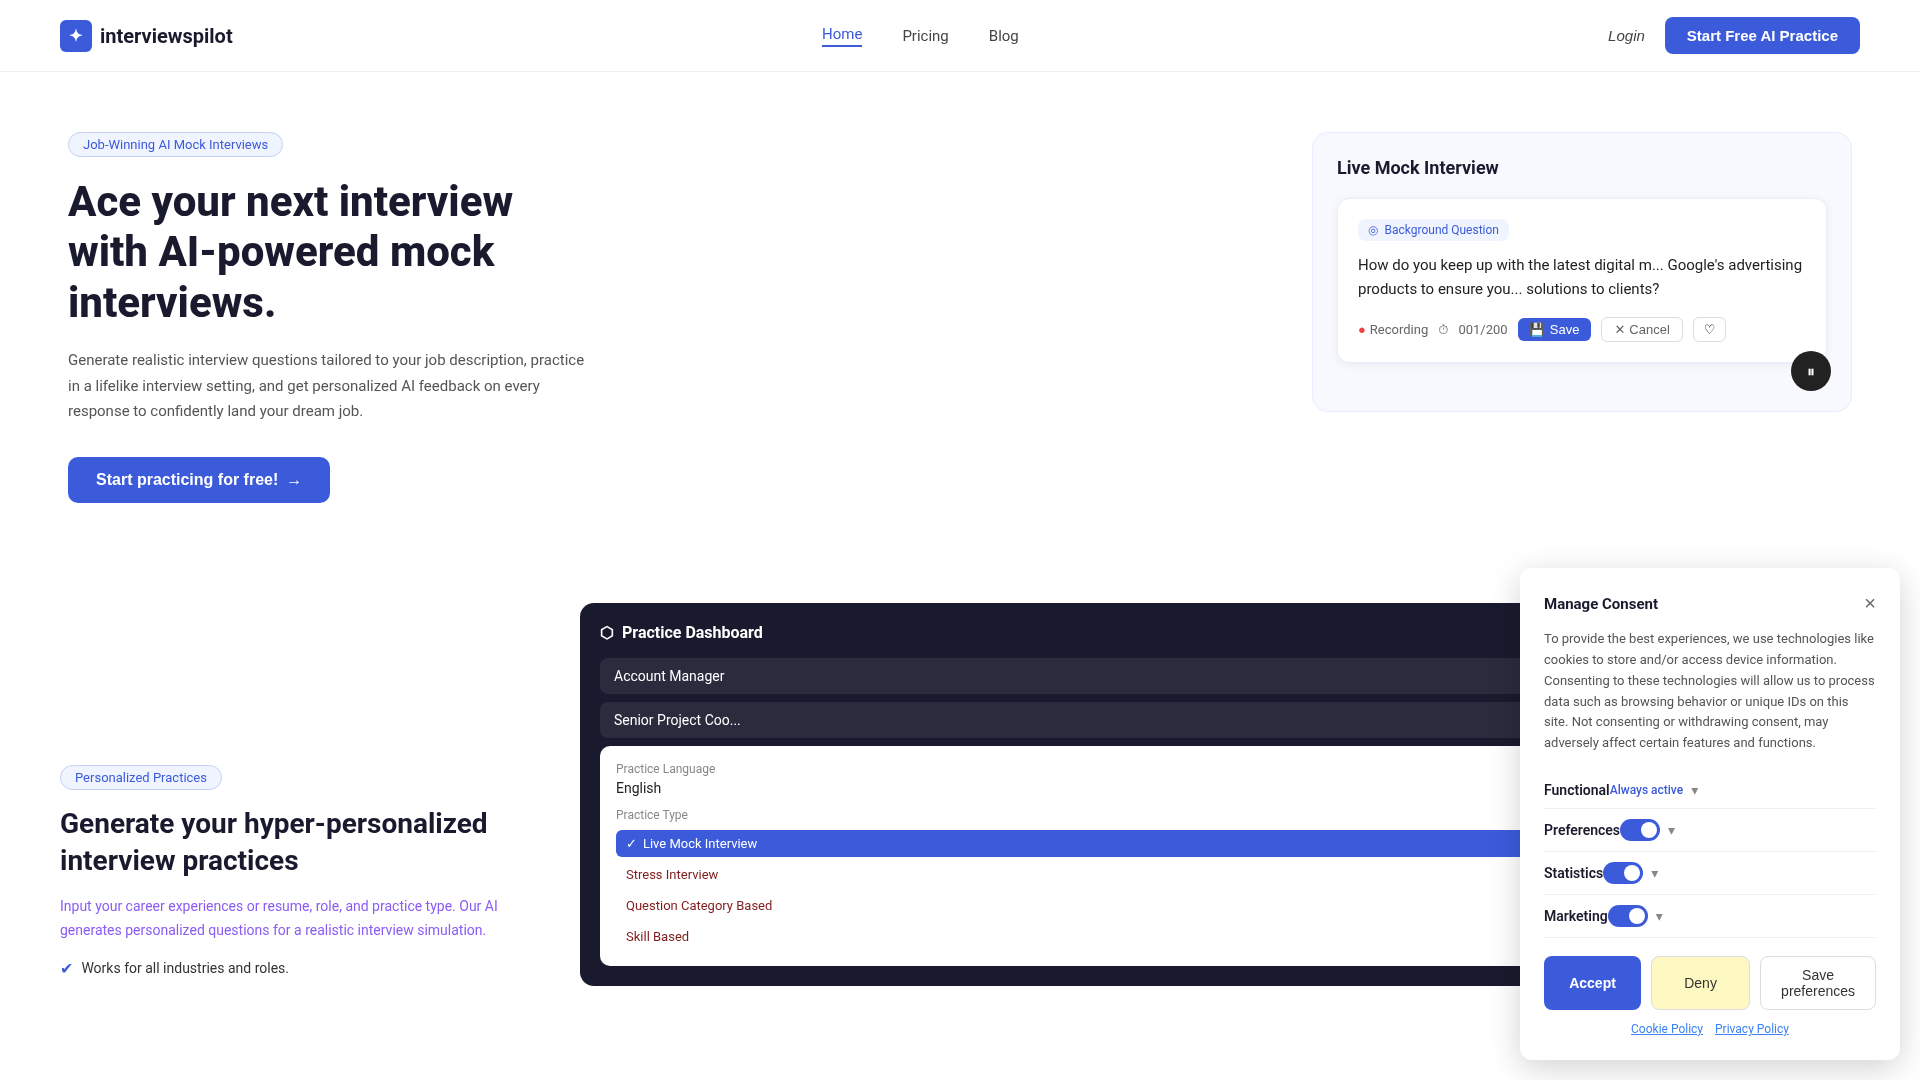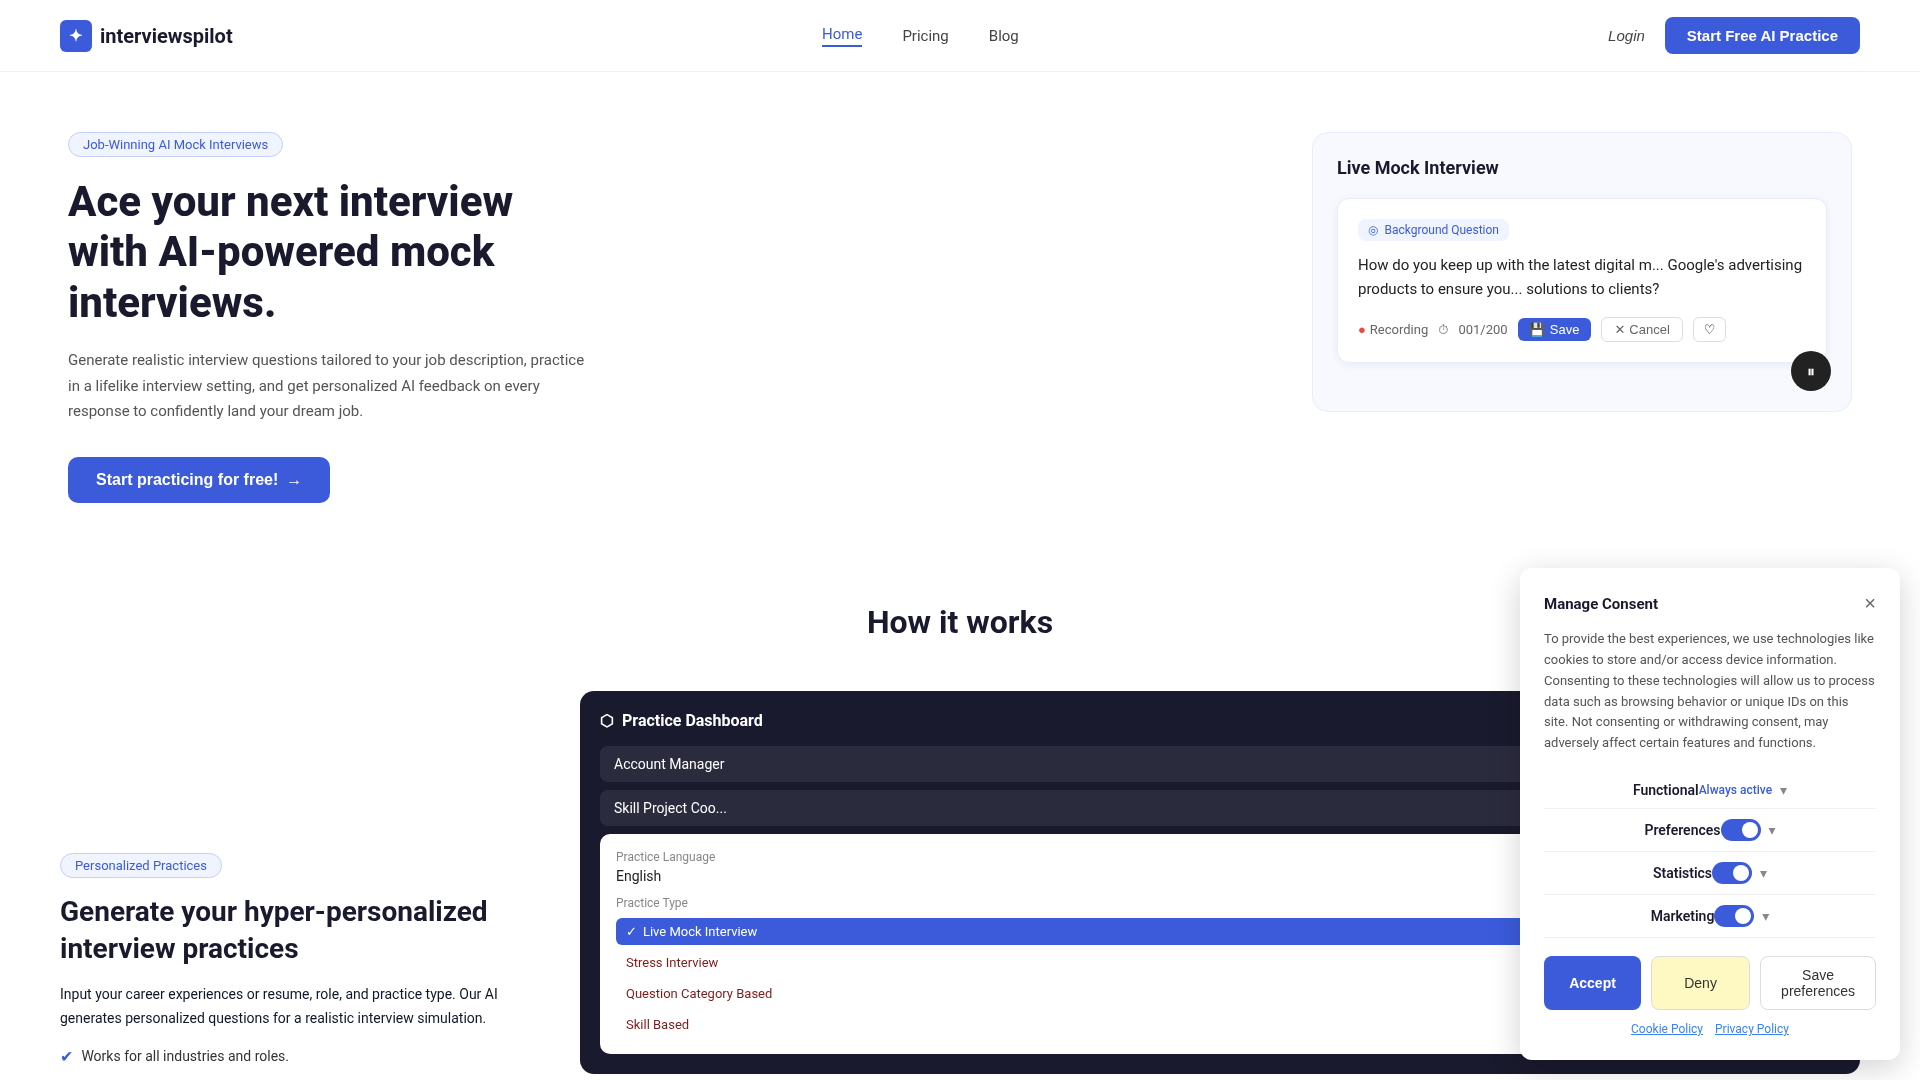--- a/index.html
+++ b/index.html
@@ -36,40 +36,40 @@
     .q-heart-btn { background: #fff; border: 1px solid #ddd; border-radius: 6px; padding: 4px 10px; font-size: 13px; cursor: pointer; }
     .pause-btn { position: absolute; bottom: 20px; right: 20px; width: 40px; height: 40px; background: #222; border-radius: 50%; display: flex; align-items: center; justify-content: center; cursor: pointer; }
 
     
     .section { padding: 60px 60px 40px; }
     .section-title { font-size: 32px; font-weight: 700; text-align: center; color: #1a1a2e; margin-bottom: 50px; }
     .how-grid { display: flex; gap: 40px; align-items: flex-end; }
     .how-left { max-width: 480px; }
     .badge2 { display: inline-block; background: #f0f4ff; color: #3b5bdb; border: 1px solid #c5d0f8; border-radius: 20px; padding: 4px 14px; font-size: 13px; margin-bottom: 16px; }
     .how-title { font-size: 28px; font-weight: 700; line-height: 1.3; margin-bottom: 16px; }
-    .how-desc { font-size: 14px; color: #0f172a; line-height: 1.7; margin-bottom: 16px; }
+    .how-desc { font-size: 14px; color: #8b5cf6; line-height: 1.7; margin-bottom: 16px; }
     .check-item { display: flex; align-items: center; gap: 8px; font-size: 14px; color: #333; margin-bottom: 8px; }
     .check-icon { color: #3b5bdb; font-size: 16px; }
     .how-right { flex: 1; }
     .dashboard-card { background: #1a1a2e; border-radius: 14px; padding: 20px; color: #fff; min-height: 200px; }
     .dash-header { display: flex; align-items: center; gap: 8px; font-size: 16px; font-weight: 700; margin-bottom: 16px; }
     .dash-row { display: flex; align-items: center; justify-content: space-between; background: rgba(255,255,255,0.08); border-radius: 8px; padding: 10px 14px; margin-bottom: 8px; font-size: 14px; }
     .practice-lang-card { background: #fff; border-radius: 10px; padding: 16px; color: #222; margin-top: 8px; }
     .pl-label { font-size: 12px; color: #888; margin-bottom: 4px; }
     .pl-value { font-size: 14px; color: #222; margin-bottom: 12px; }
     .pt-label { font-size: 12px; color: #888; margin-bottom: 8px; }
     .pt-options { display: flex; flex-direction: column; gap: 4px; }
     .pt-option { padding: 6px 10px; border-radius: 6px; font-size: 13px; color: #7f1d1d; cursor: pointer; }
     .pt-option.selected { background: #3b5bdb; color: #fff; display: flex; align-items: center; gap: 6px; }
     .cookie-panel { position: fixed; bottom: 20px; right: 20px; width: 380px; background: #fff; border-radius: 12px; box-shadow: 0 8px 32px rgba(0,0,0,0.18); padding: 24px; pointer-events: all; z-index: 1000; }
     .cookie-header { display: flex; align-items: center; justify-content: space-between; margin-bottom: 14px; }
     .cookie-title { font-size: 15px; font-weight: 700; color: #1a1a2e; }
     .cookie-close { background: none; border: none; font-size: 20px; cursor: pointer; color: #666; }
     .cookie-desc { font-size: 13px; color: #555; line-height: 1.6; margin-bottom: 18px; }
-    .cookie-row { display: flex; align-items: center; justify-content: center; padding: 10px 0; border-bottom: 1px solid #f0f0f0; }
+    .cookie-row { display: flex; align-items: center; justify-content: flex-start; padding: 10px 0; border-bottom: 1px solid #f0f0f0; }
     .cookie-row:last-of-type { border-bottom: none; }
     .cookie-row-label { font-size: 14px; font-weight: 600; color: #1a1a2e; }
     .cookie-row-right { display: flex; align-items: center; gap: 8px; }
     .always-active { font-size: 12px; color: #3b5bdb; font-weight: 500; }
     .toggle { width: 40px; height: 22px; background: #3b5bdb; border-radius: 11px; position: relative; cursor: pointer; }
     .toggle::after { content: ''; position: absolute; top: 3px; right: 3px; width: 16px; height: 16px; background: #fff; border-radius: 50%; }
     .chevron { color: #888; font-size: 14px; cursor: pointer; }
     .cookie-buttons { display: flex; gap: 10px; margin-top: 18px; }
     .cookie-accept { background: #3b5bdb; color: #fff; border: none; border-radius: 8px; padding: 10px 20px; font-size: 14px; font-weight: 600; cursor: pointer; flex: 1; }
     .cookie-deny { background: #fef9c3; color: #333; border: 1px solid #ddd; border-radius: 8px; padding: 10px 20px; font-size: 14px; cursor: pointer; flex: 1; }
@@ -132,21 +132,20 @@
         <button class="q-heart-btn">♡</button>
       </div>
     </div>
     <div class="pause-btn">
       <span style="color:#fff; font-size:16px;">⏸</span>
     </div>
   </div>
 </section>
 
 <section class="section">
-  <h2 class="section-title">How it works</h2>
   <div class="how-grid">
     <div class="how-left">
       <span class="badge2">Personalized Practices</span>
       <h3 class="how-title">Generate your hyper-personalized interview practices</h3>
       <p class="how-desc">Input your career experiences or resume, role, and practice type. Our AI generates personalized questions for a realistic interview simulation.</p>
       <div class="check-item">
         <span class="check-icon">✔</span>
         <span>Works for all industries and roles.</span>
       </div>
     </div>
@@ -154,21 +153,21 @@
       <div class="dashboard-card">
         <div class="dash-header">
           <span>⬡</span>
           <span>Practice Dashboard</span>
         </div>
         <div class="dash-row">
           <span>Account Manager</span>
           <span style="color:#aaa; font-size:12px;">at Google</span>
         </div>
         <div class="dash-row">
-          <span>Skill Project Coo...</span>
+          <span>Senior Project Coo...</span>
           <span style="color:#aaa; font-size:12px;">at Meta</span>
         </div>
         <div class="practice-lang-card">
           <div class="pl-label">Practice Language</div>
           <div class="pl-value">English</div>
           <div class="pt-label">Practice Type</div>
           <div class="pt-options">
             <div class="pt-option selected">
               <span>✓</span>
               <span>Live Mock Interview</span>

